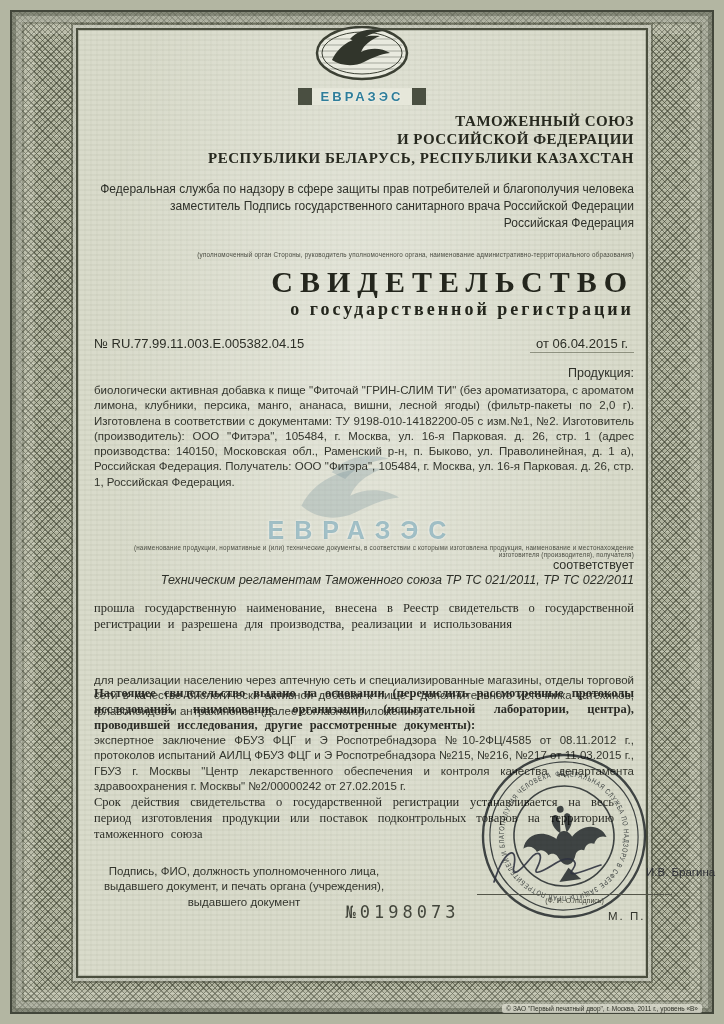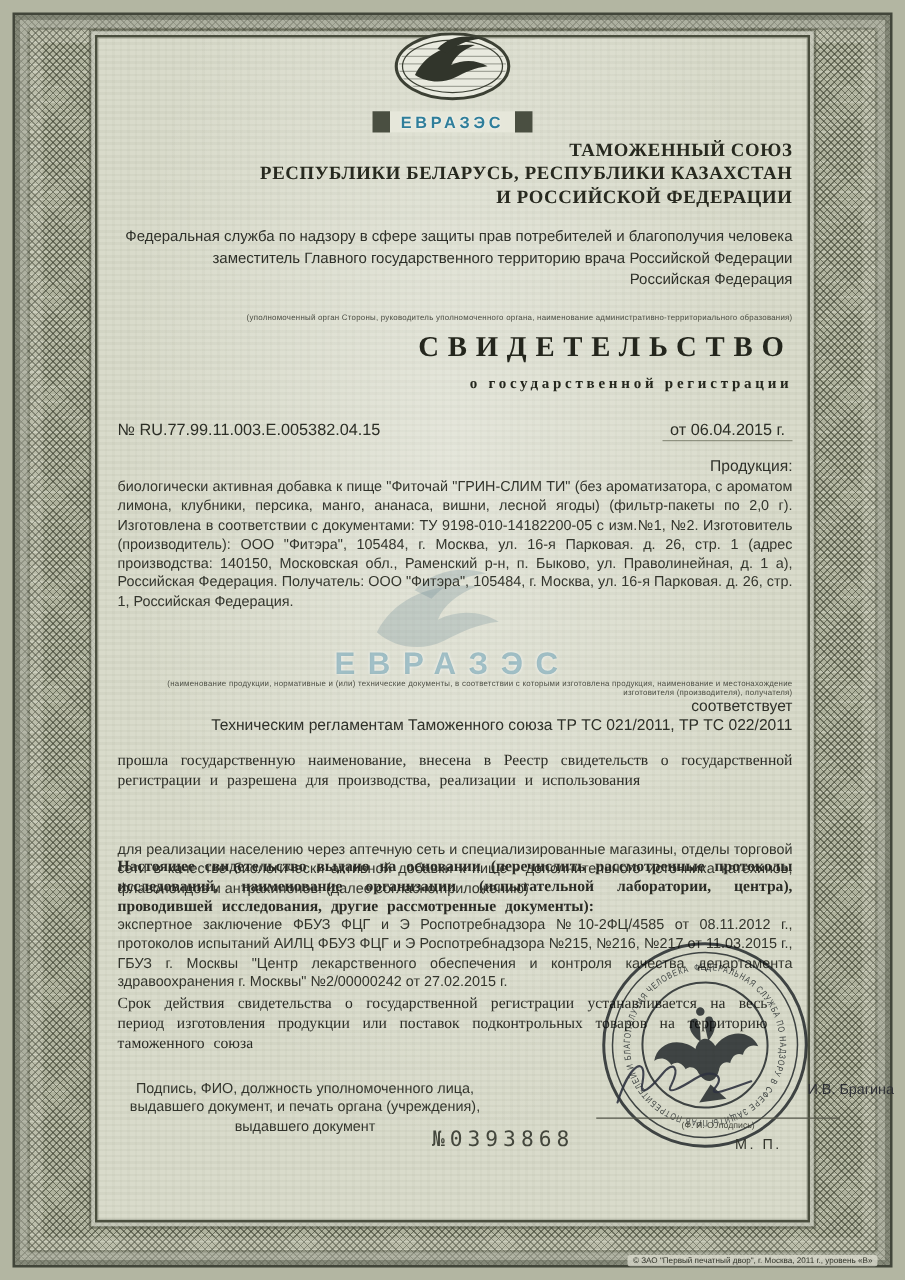--- a/index.html
+++ b/index.html
@@ -26,23 +26,23 @@
     border:2px solid #4a4e3e;
     box-shadow: 0 0 0 3px rgba(235,236,225,.65), 0 0 0 5px rgba(74,78,62,.5),
                 inset 0 0 0 1px rgba(74,78,62,.22);}
   .abs{position:absolute;left:94px;width:540px;}
   .ctr{text-align:right;}
   .sans{font-family:"Liberation Sans",sans-serif;color:#33352d;}
   .micro{font-size:6.3px;color:#4a4c42;letter-spacing:.2px;}
   .hdr{font-family:"Liberation Serif",serif;font-weight:bold;font-size:15px;line-height:1.22;
        letter-spacing:.5px;color:#27291f;}
   .auth{font-size:12px;line-height:1.42;color:#2e3029;}
-  .title-main{font-family:"Liberation Serif",serif;font-weight:bold;font-size:23px;
+  .title-main{font-family:"Liberation Serif",serif;font-weight:bold;font-size:30px;
        letter-spacing:7px;color:#24261d;}
-  .title-sub{font-family:"Liberation Serif",serif;font-weight:bold;font-size:12px;
+  .title-sub{font-family:"Liberation Serif",serif;font-weight:bold;font-size:18px;
        letter-spacing:3px;color:#24261d;}
   .numrow{display:flex;justify-content:space-between;font-size:13px;color:#2c2e26;}
   .numrow .date{border-bottom:1px solid rgba(80,84,66,.55);padding:0 6px 1px 6px;}
   .p-serif{font-family:"Liberation Serif",serif;font-size:12.5px;line-height:1.27;
        text-align:justify;word-spacing:4px;color:#2b2c26;}
   .p-sans{font-size:11.5px;line-height:1.33;text-align:justify;color:#33352d;}
   .label12{font-size:12.5px;color:#2e3029;text-align:right;}
   .emblem{position:absolute;left:0;width:724px;top:26px;text-align:center;}
   .ribbon{display:inline-block;margin-top:2px;padding:1px 9px;background:#e6e7da;
        border-left:14px solid #4a4f41;border-right:14px solid #4a4f41;
@@ -52,21 +52,21 @@
   .wm-label{display:block;margin-top:-14px;font-weight:bold;font-size:25px;letter-spacing:10px;
        color:rgba(72,134,154,.48);text-shadow:0 0 3px rgba(255,255,255,.8);}
   .content-layer{position:absolute;inset:0;z-index:1;}
   .stamp{position:absolute;left:478px;top:750px;width:172px;height:172px;z-index:2;
        transform:rotate(-8deg);mix-blend-mode:multiply;opacity:.92;}
   .signature{position:absolute;left:488px;top:838px;z-index:3;}
   .sign-name{position:absolute;left:598px;top:866px;font-size:11.5px;color:#2f3136;z-index:3;padding-left:48px;}
   .sign-rule{position:absolute;left:477px;top:894px;width:195px;border-top:1px solid #54564a;z-index:3;}
   .sign-cap{position:absolute;left:477px;top:897px;width:195px;text-align:center;
        font-size:7px;color:#44463c;z-index:3;}
-  .mp{position:absolute;left:588px;top:910px;font-size:11.5px;letter-spacing:2px;color:#33352d;z-index:3;}
+  .mp{position:absolute;left:608px;top:910px;font-size:11.5px;letter-spacing:2px;color:#33352d;z-index:3;}
   .serial{position:absolute;left:315px;top:902px;width:175px;text-align:center;z-index:3;
        font-family:"DejaVu Sans Mono",monospace;font-size:17px;letter-spacing:4px;color:#43463c;}
   .footer{position:absolute;right:22px;bottom:11px;font-size:6.5px;color:#2f3228;z-index:3;
        background:rgba(220,221,208,.78);padding:1px 4px;border-radius:2px;}
 </style>
 </head>
 <body>
 
 <div class="page">
   <div class="band"></div>
@@ -106,45 +106,45 @@
           <path d="M36,13 C44,4 58,1 70,5 C60,6 50,10 44,17 Z"></path>
         </g>
       </svg>
       <div>
         <span class="ribbon">ЕВРАЗЭС</span>
       </div>
     </div>
 
     <div class="abs ctr hdr" style="top:112px;">
       <div>ТАМОЖЕННЫЙ СОЮЗ</div>
+      <div>И РОССИЙСКОЙ ФЕДЕРАЦИИ</div>
       <div>РЕСПУБЛИКИ БЕЛАРУСЬ, РЕСПУБЛИКИ КАЗАХСТАН</div>
-      <div>И РОССИЙСКОЙ ФЕДЕРАЦИИ</div>
     </div>
 
     <div class="abs ctr auth sans" style="top:181px;">
       <div>Федеральная служба по надзору в сфере защиты прав потребителей и благополучия человека</div>
-      <div>заместитель Главного государственного территорию врача Российской Федерации</div>
+      <div>заместитель Подпись государственного санитарного врача Российской Федерации</div>
       <div>Российская Федерация</div>
     </div>
     <div class="abs ctr micro" style="top:251px;">(уполномоченный орган Стороны, руководитель уполномоченного органа, наименование административно-территориального образования)</div>
 
     <div class="abs ctr title-main" style="top:265px;">СВИДЕТЕЛЬСТВО</div>
     <div class="abs ctr title-sub" style="top:299px;">о государственной регистрации</div>
 
     <div class="abs numrow sans" style="top:336px;">
       <span>№ RU.77.99.11.003.E.005382.04.15</span>
       <span class="date">от 06.04.2015 г.</span>
     </div>
 
     <div class="abs sans label12" style="top:366px;">Продукция:</div>
     <div class="abs p-sans" style="top:383px;">биологически активная добавка к пище "Фиточай "ГРИН-СЛИМ ТИ" (без ароматизатора, с ароматом лимона, клубники, персика, манго, ананаса, вишни, лесной ягоды) (фильтр-пакеты по 2,0 г). Изготовлена в соответствии с документами: ТУ 9198-010-14182200-05 с изм.№1, №2. Изготовитель (производитель): ООО "Фитэра", 105484, г. Москва, ул. 16-я Парковая. д. 26, стр. 1 (адрес производства: 140150, Московская обл., Раменский р-н, п. Быково, ул. Праволинейная, д. 1 а), Российская Федерация. Получатель: ООО "Фитэра", 105484, г. Москва, ул. 16-я Парковая. д. 26, стр. 1, Российская Федерация.</div>
     <div class="abs ctr micro" style="top:544px;">(наименование продукции, нормативные и (или) технические документы, в соответствии с которыми изготовлена продукция, наименование и местонахождение изготовителя (производителя), получателя)</div>
 
     <div class="abs sans label12" style="top:558px;">соответствует</div>
-    <div class="abs sans label12" style="top:573px;">Техническим регламентам Таможенного союза ТР ТС 021/2011, ТР ТС 022/2011</div>
+    <div class="abs sans label12" style="top:573px;font-style:italic;">Техническим регламентам Таможенного союза ТР ТС 021/2011, ТР ТС 022/2011</div>
 
     <div class="abs p-serif" style="top:601px;">прошла государственную наименование, внесена в Реестр свидетельств о государственной регистрации и разрешена для производства, реализации и использования</div>
     <div class="abs p-sans" style="top:673px;">для реализации населению через аптечную сеть и специализированные магазины, отделы торговой сети в качестве биологически активной добавки к пище - дополнительного источника катехинов, флавоноидов и антрахинонов. (далее согласно приложению)</div>
     <div class="abs p-serif" style="top:686px;font-weight:bold;">Настоящее свидетельство выдано на основании (перечислить рассмотренные протоколы исследований, наименование организации (испытательной лаборатории, центра), проводившей исследования, другие рассмотренные документы):</div>
     <div class="abs p-sans" style="top:733px;">экспертное заключение ФБУЗ ФЦГ и Э Роспотребнадзора №10-2ФЦ/4585 от 08.11.2012 г., протоколов испытаний АИЛЦ ФБУЗ ФЦГ и Э Роспотребнадзора №215, №216, №217 от 11.03.2015 г., ГБУЗ г. Москвы "Центр лекарственного обеспечения и контроля качества департамента здравоохранения г. Москвы" №2/00000242 от 27.02.2015 г.</div>
     <div class="abs p-serif" style="top:795px;width:520px;">Срок действия свидетельства о государственной регистрации устанавливается на весь период изготовления продукции или поставок подконтрольных товаров на территорию таможенного союза</div>
 
     <div class="abs p-sans" style="top:864px;width:300px;text-align:center;">Подпись, ФИО, должность уполномоченного лица, выдавшего документ, и печать органа (учреждения), выдавшего документ</div>
   </div>
 
@@ -177,16 +177,16 @@
     <svg width="118" height="62" viewBox="0 0 118 62">
       <path d="M6,44 C16,12 30,6 26,28 C23,41 33,32 42,21 C51,10 56,16 49,30 C44,39 57,32 68,25 C81,17 92,22 85,31 C76,42 100,31 113,27" fill="none" stroke="#2f3340" stroke-width="1.7" stroke-linecap="round" opacity=".9"></path>
     </svg>
   </div>
 
   <div class="sign-name">И.В. Брагина</div>
   <div class="sign-rule"></div>
   <div class="sign-cap">(Ф. И. О./подпись)</div>
   <div class="mp">М. П.</div>
 
-  <div class="serial">№0393868</div>
+  <div class="serial">№0198073</div>
 
   <div class="footer">© ЗАО "Первый печатный двор", г. Москва, 2011 г., уровень «В»</div>
 </div>
 
 </body></html>

